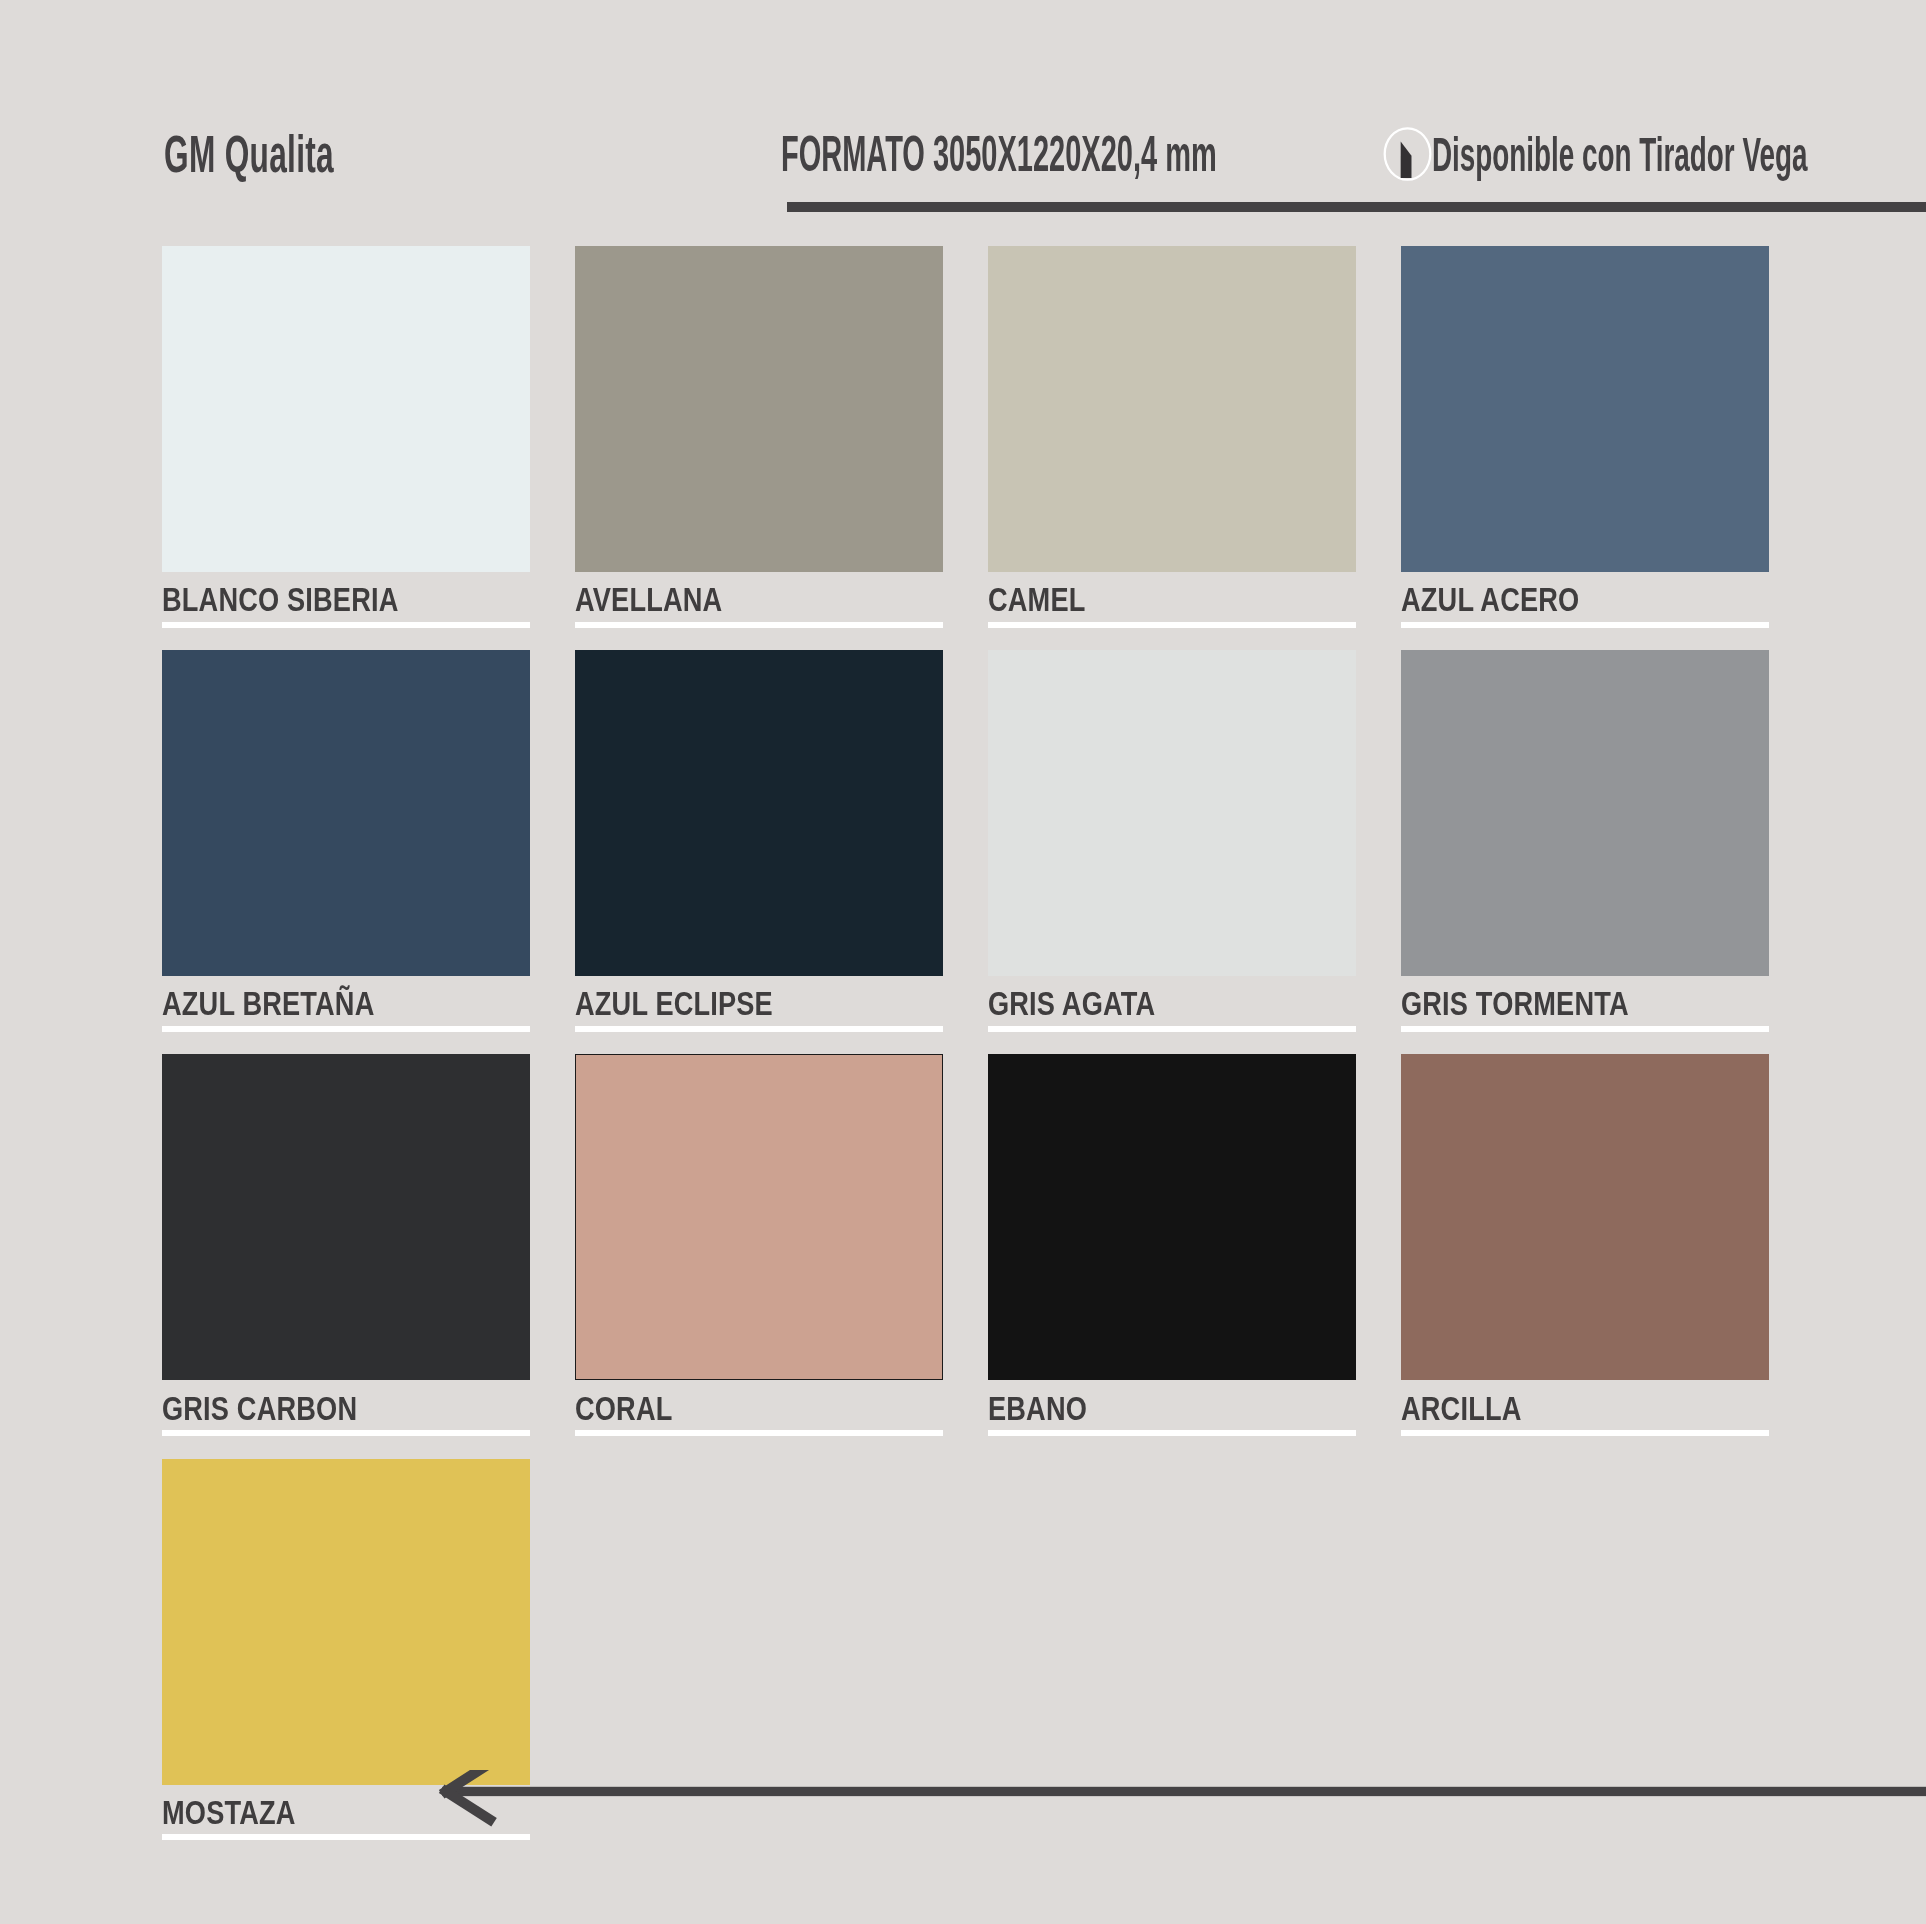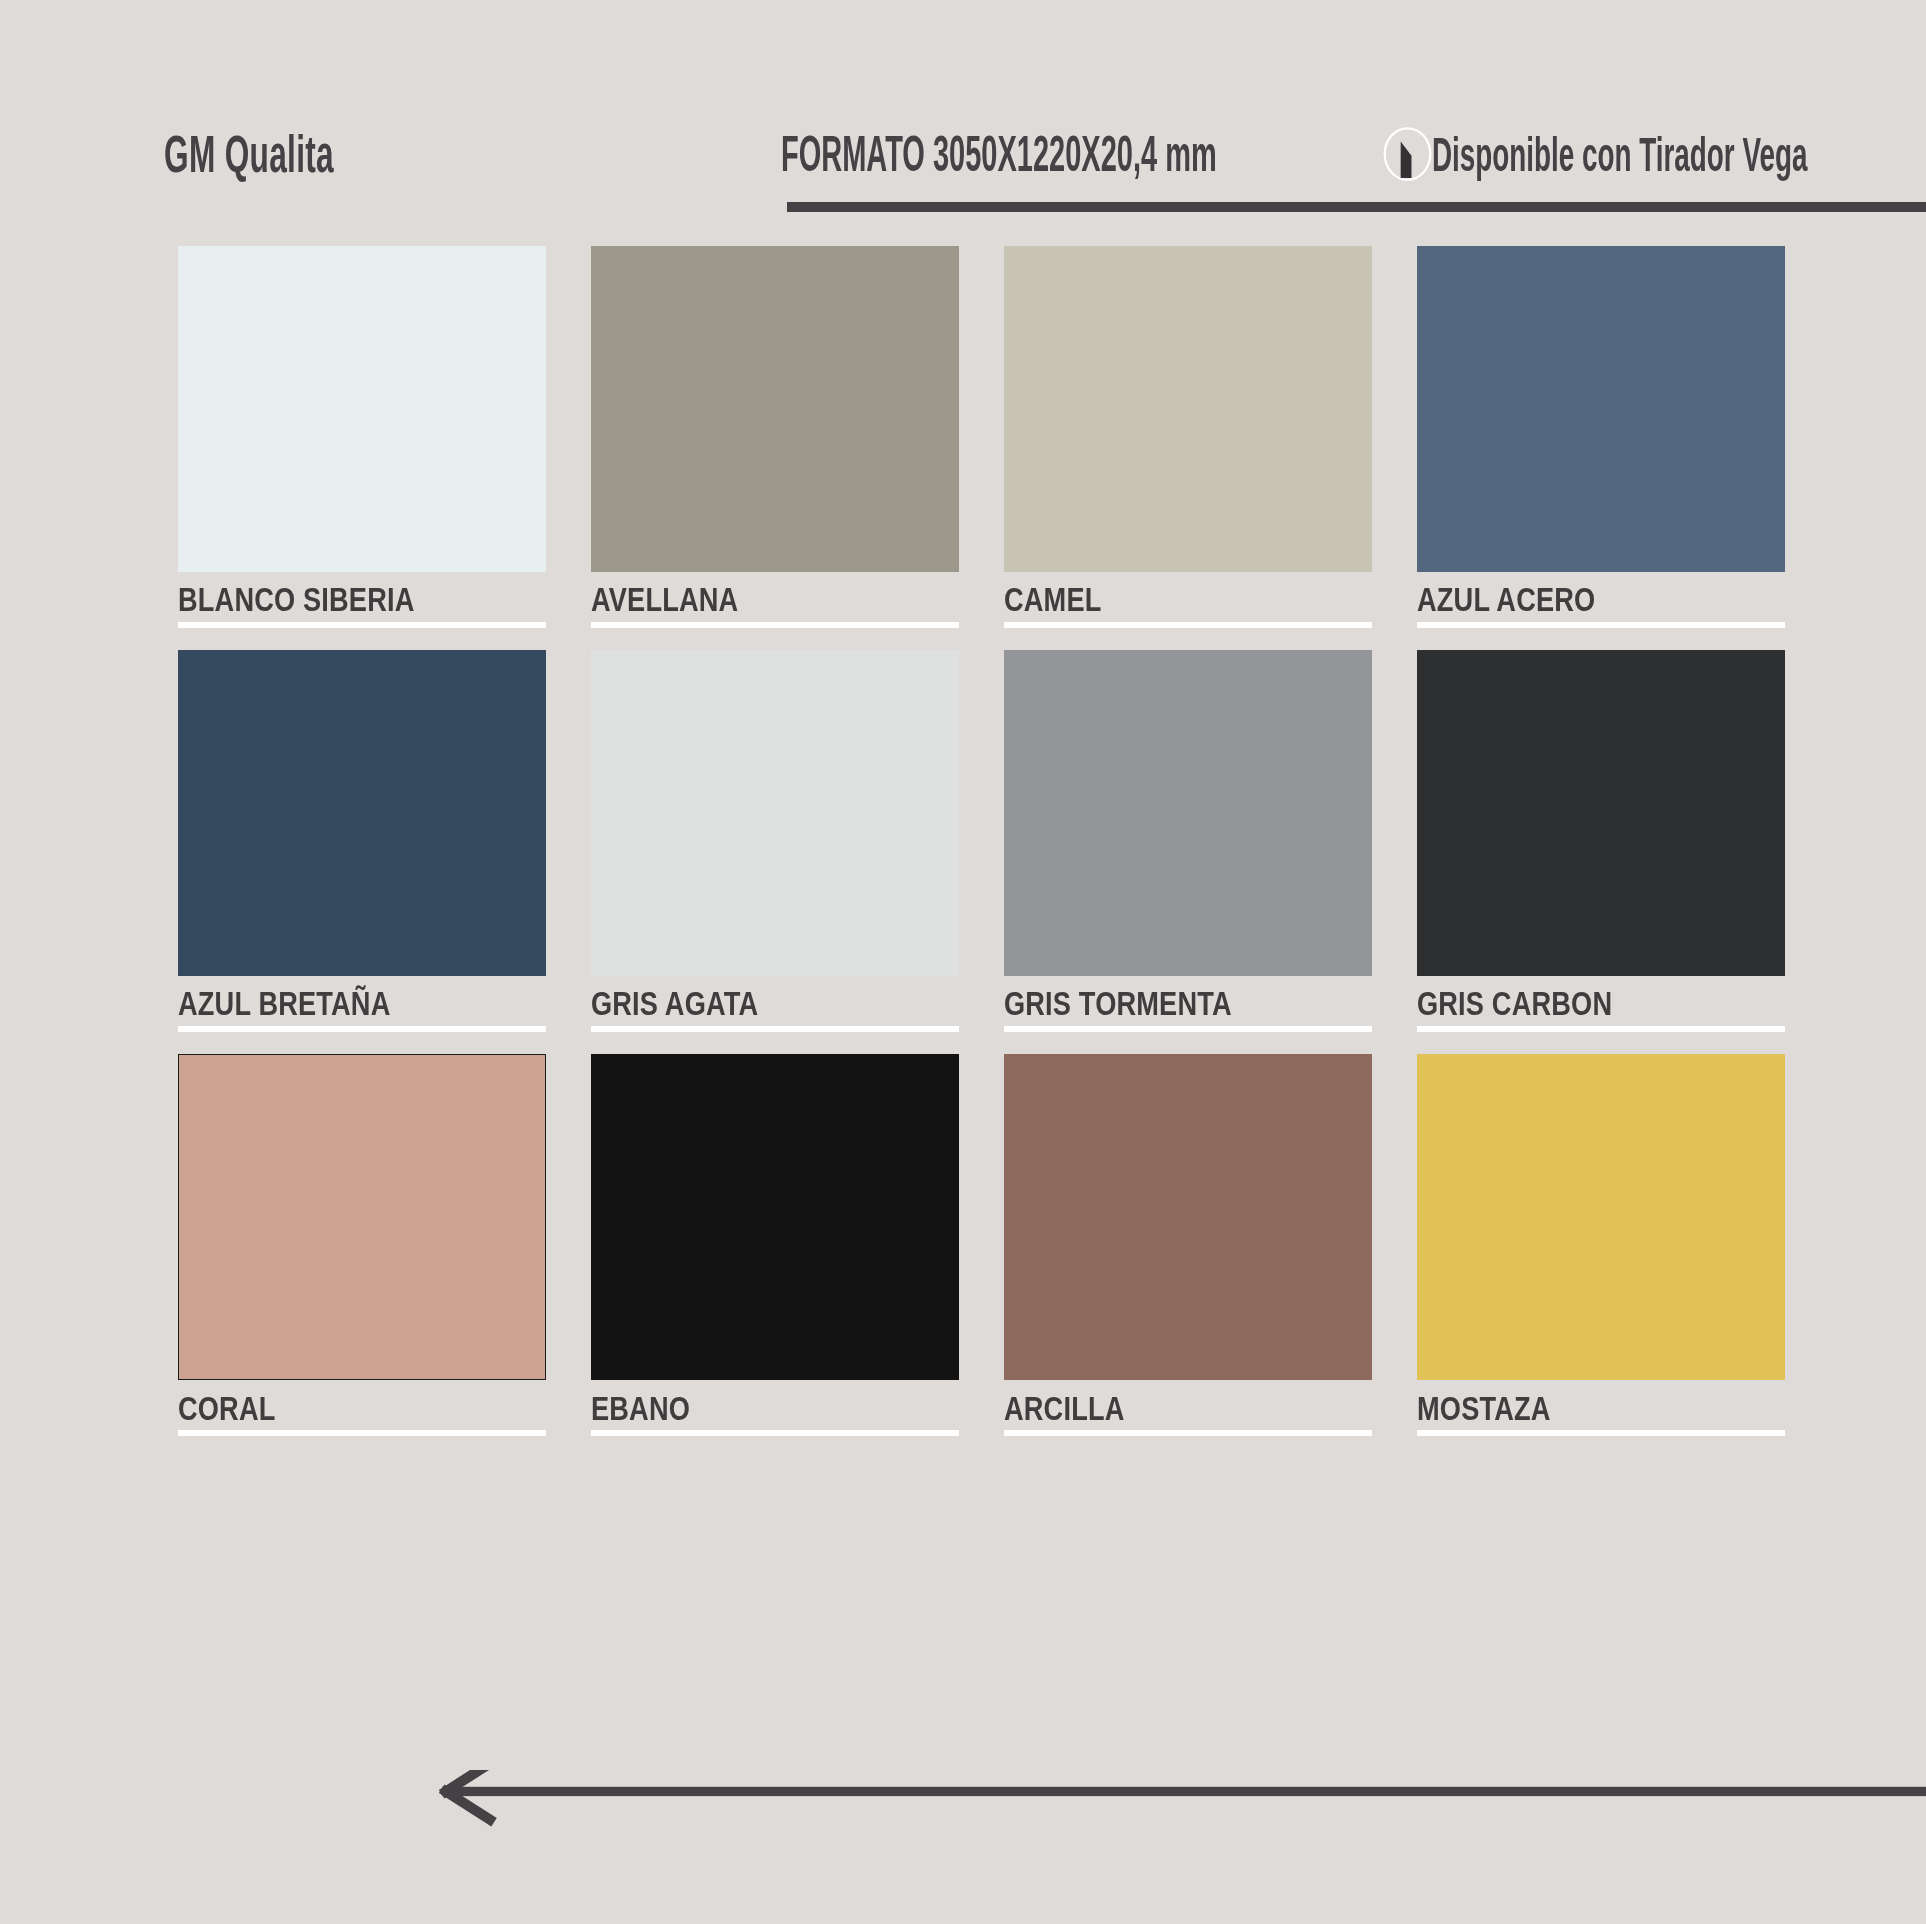--- a/index.html
+++ b/index.html
@@ -87,21 +87,20 @@
     left: 162px;
     top: 246px;
     width: 1607px;
     display: grid;
     grid-template-columns: repeat(4, 368px);
     column-gap: 45px;
     row-gap: 22.4px;
   }
   .swatch-cell {
     width: 304px;
-    margin-left: 16px;
   }
   .swatch-chip {
     width: 368px;
     height: 326px;
     display: block;
   }
   .swatch-chip.bordered {
     box-sizing: border-box;
     border: 1.4px solid #1b1b1b;
   }
@@ -174,20 +173,25 @@
       <div class="swatch-chip" style="background: rgb(83, 104, 127);"></div>
       <span class="swatch-label">AZUL ACERO</span>
       <span class="swatch-underline"></span>
     </div>
     <div class="swatch-cell">
       <div class="swatch-chip" style="background: rgb(53, 73, 95);"></div>
       <span class="swatch-label">AZUL BRETAÑA</span>
       <span class="swatch-underline"></span>
     </div>
     <div class="swatch-cell">
+      <div class="swatch-chip" style="background: rgb(23, 37, 47);"></div>
+      <span class="swatch-label">AZUL ECLIPSE</span>
+      <span class="swatch-underline"></span>
+    </div>
+    <div class="swatch-cell">
       <div class="swatch-chip" style="background: rgb(223, 225, 224);"></div>
       <span class="swatch-label">GRIS AGATA</span>
       <span class="swatch-underline"></span>
     </div>
     <div class="swatch-cell">
       <div class="swatch-chip" style="background: rgb(147, 149, 152);"></div>
       <span class="swatch-label">GRIS TORMENTA</span>
       <span class="swatch-underline"></span>
     </div>
     <div class="swatch-cell">

